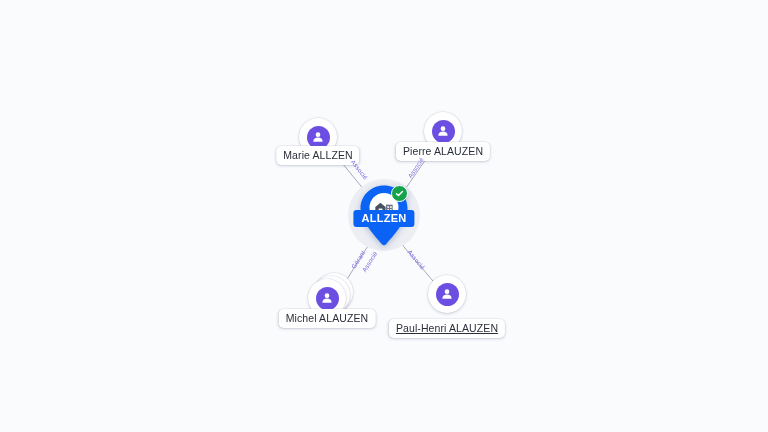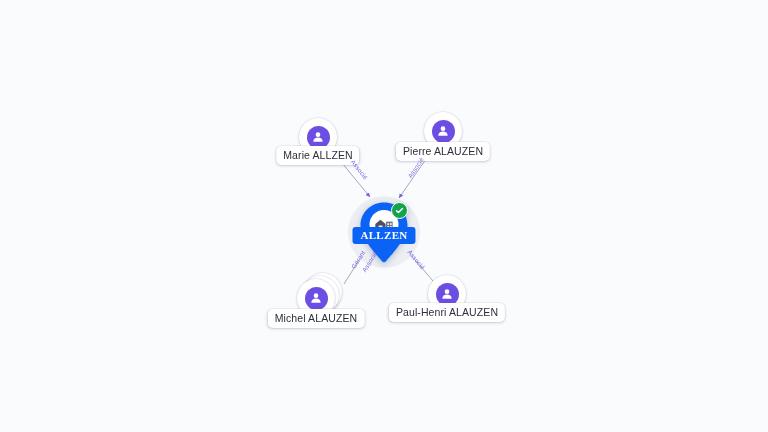--- a/index.html
+++ b/index.html
@@ -154,21 +154,21 @@
     <div class="avatar-dot">
       <svg width="14" height="14" viewBox="0 0 24 24" fill="#ffffff">
         <circle cx="12" cy="8" r="4"></circle>
         <path d="M4 20c0-4.4 3.6-7 8-7s8 2.6 8 7z"></path>
       </svg>
     </div>
   </div>
   <div class="node-label" style="top:30px;">Pierre ALAUZEN</div>
 </div>
 
-<div class="node" style="left:316px;top:298px;">
+<div class="node" style="left:327px;top:298px;">
   <div style="position:relative;width:38px;height:38px;">
     <div class="stack-layer stack-1"></div>
     <div class="stack-layer stack-2"></div>
     <div class="person-circle" style="position:absolute;left:0;top:0;">
       <div class="avatar-dot">
         <svg width="14" height="14" viewBox="0 0 24 24" fill="#ffffff">
           <circle cx="12" cy="8" r="4"></circle>
           <path d="M4 20c0-4.4 3.6-7 8-7s8 2.6 8 7z"></path>
         </svg>
       </div>
@@ -179,24 +179,24 @@
 
 <div class="node" style="left:447px;top:294px;">
   <div class="person-circle">
     <div class="avatar-dot">
       <svg width="14" height="14" viewBox="0 0 24 24" fill="#ffffff">
         <circle cx="12" cy="8" r="4"></circle>
         <path d="M4 20c0-4.4 3.6-7 8-7s8 2.6 8 7z"></path>
       </svg>
     </div>
   </div>
-  <div class="node-label" style="top:28px;">Paul-Henri ALAUZEN</div>
-</div>
-
-<div class="node" style="left:384px;top:232px;font-family:Liberation Serif, serif;">
+  <div class="node-label" style="top:44px;text-decoration:underline;">Paul-Henri ALAUZEN</div>
+</div>
+
+<div class="node" style="left:384px;top:215px;">
   <div class="company-halo"></div>
 
   <div class="pin">
     <svg width="50" height="62" viewBox="0 0 50 62" xmlns="http://www.w3.org/2000/svg">
       <path d="M25 1.5 C11.8 1.5 1.5 11.7 1.5 24.2 C1.5 36.5 16 52 23 60.2 a2.6 2.6 0 0 0 4 0 C34 52 48.5 36.5 48.5 24.2 C48.5 11.7 38.2 1.5 25 1.5 Z" fill="#0b63f6"></path>
       <circle cx="25" cy="23.5" r="14.5" fill="#ffffff"></circle>
     </svg>
 
     <div class="pin-inner-icon">
       <svg width="19" height="15" viewBox="0 0 24 19" xmlns="http://www.w3.org/2000/svg">

